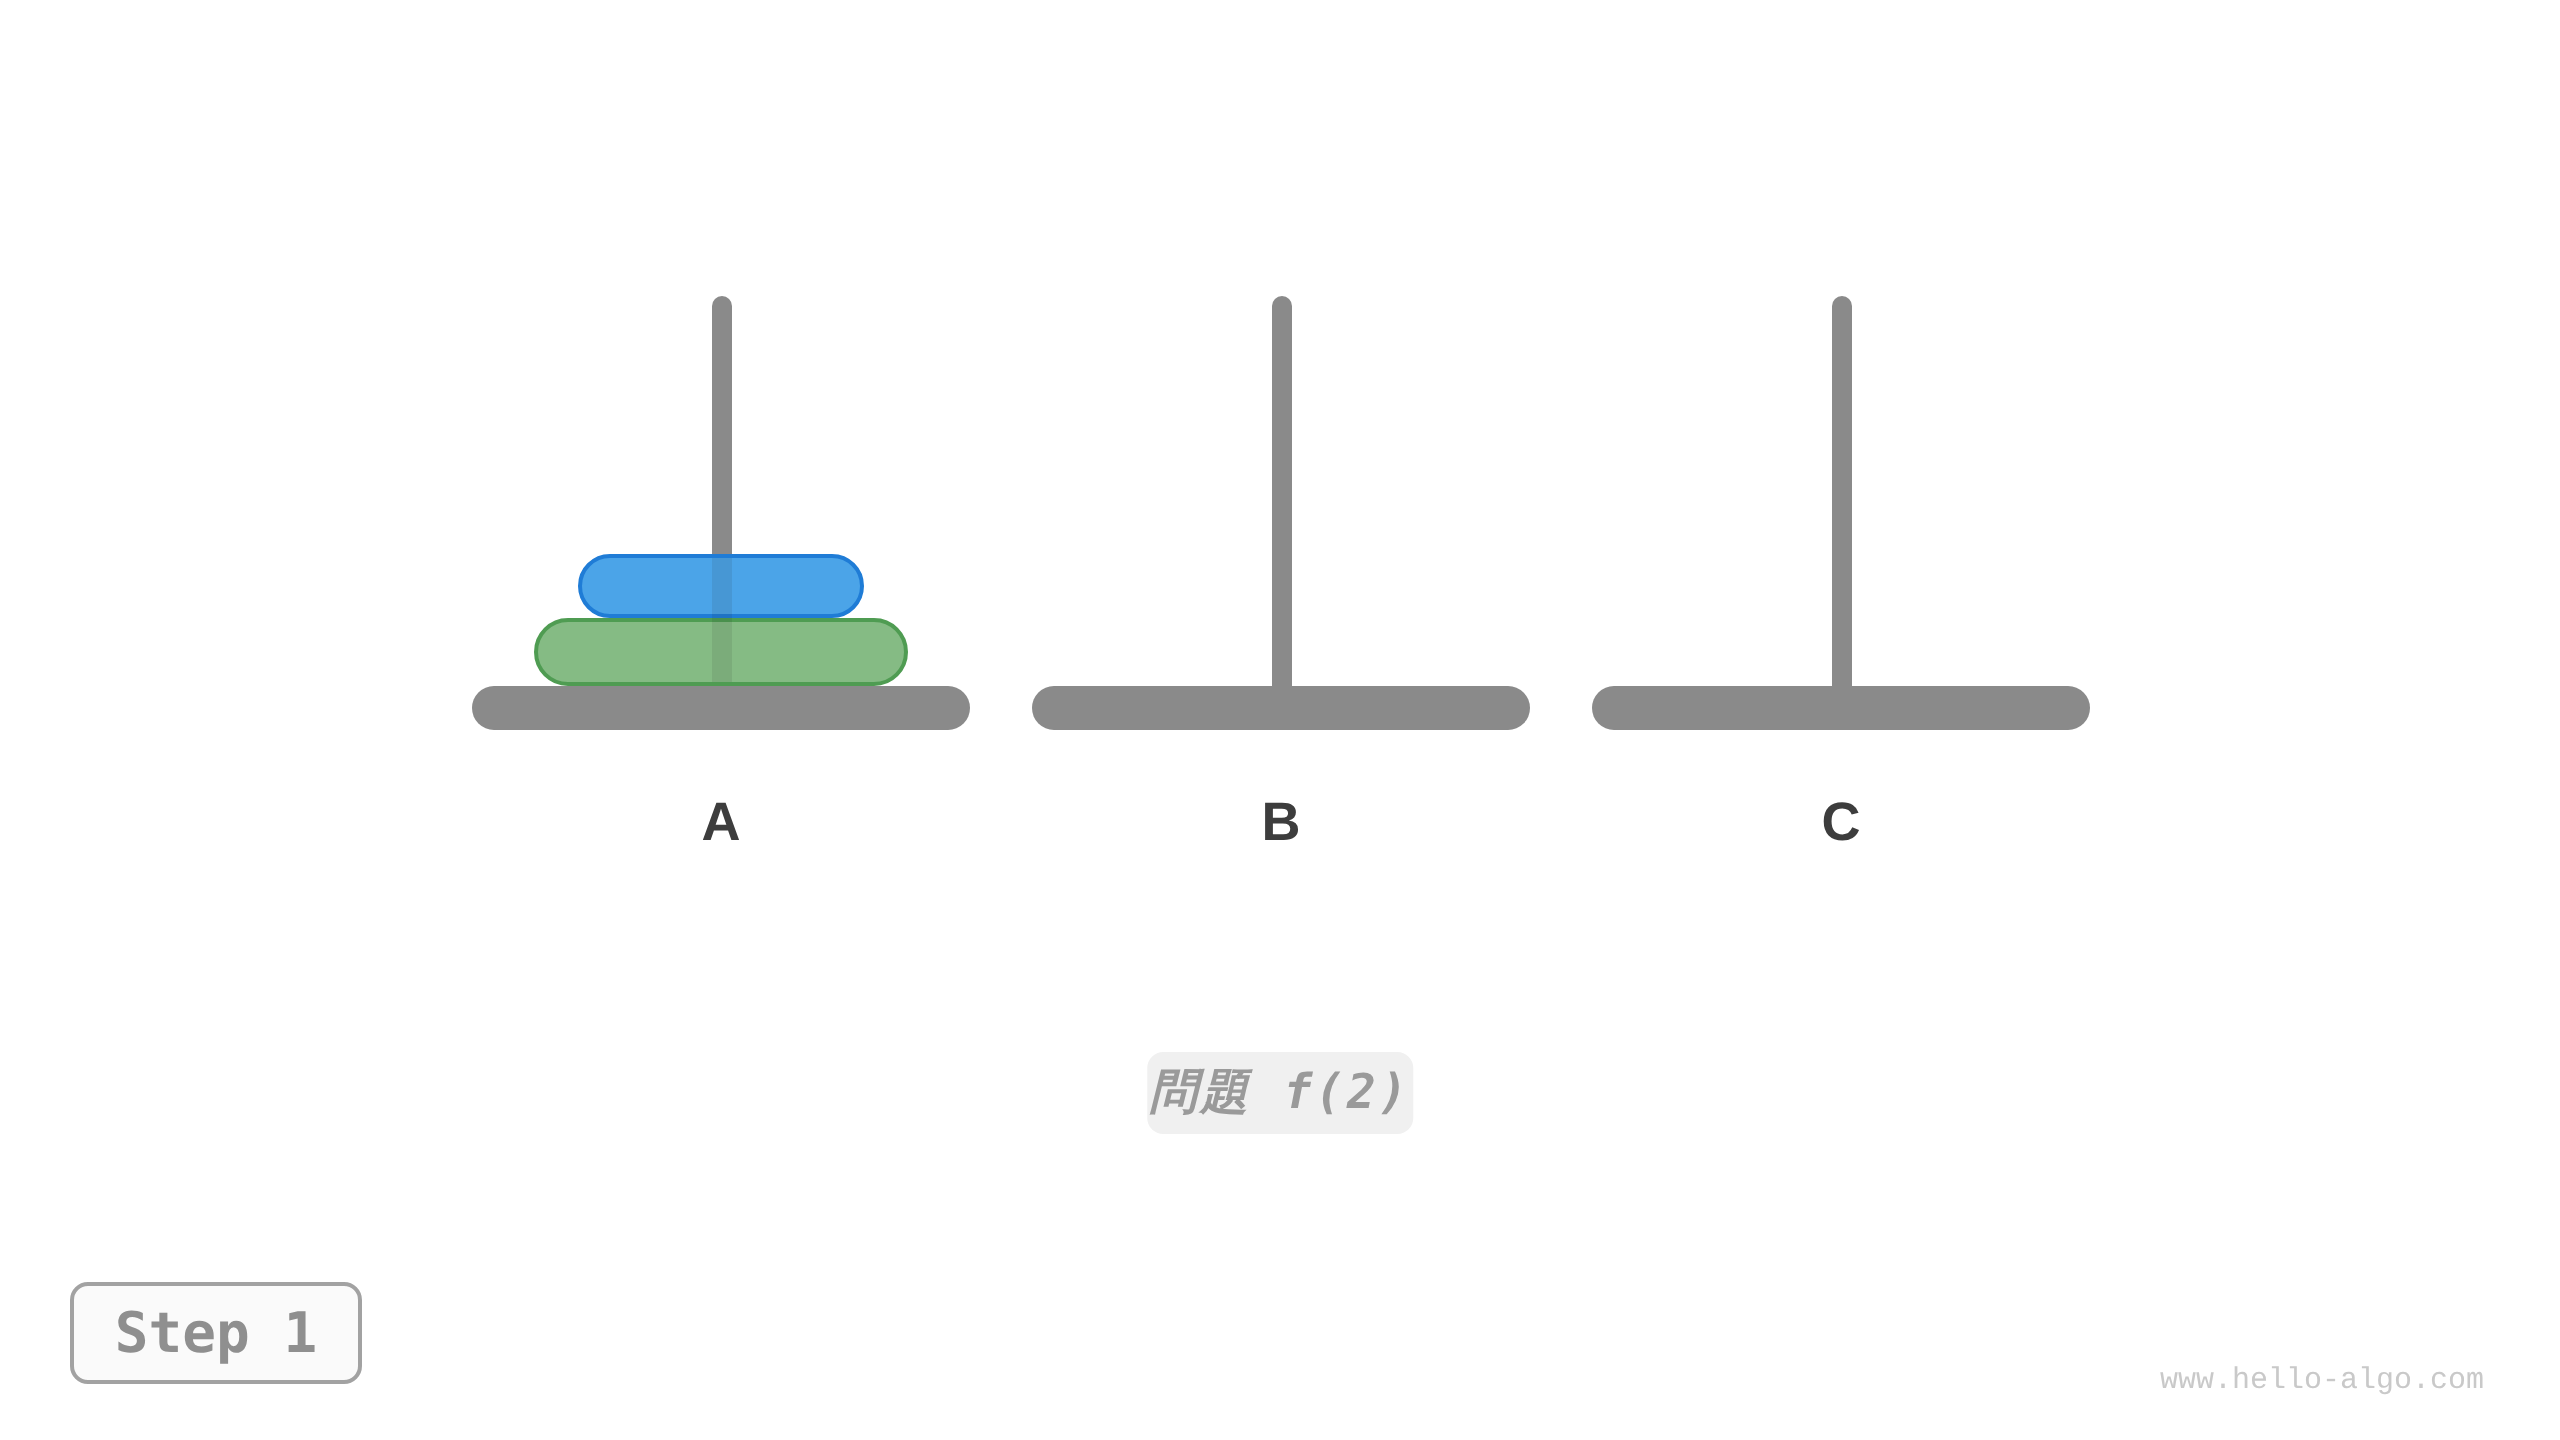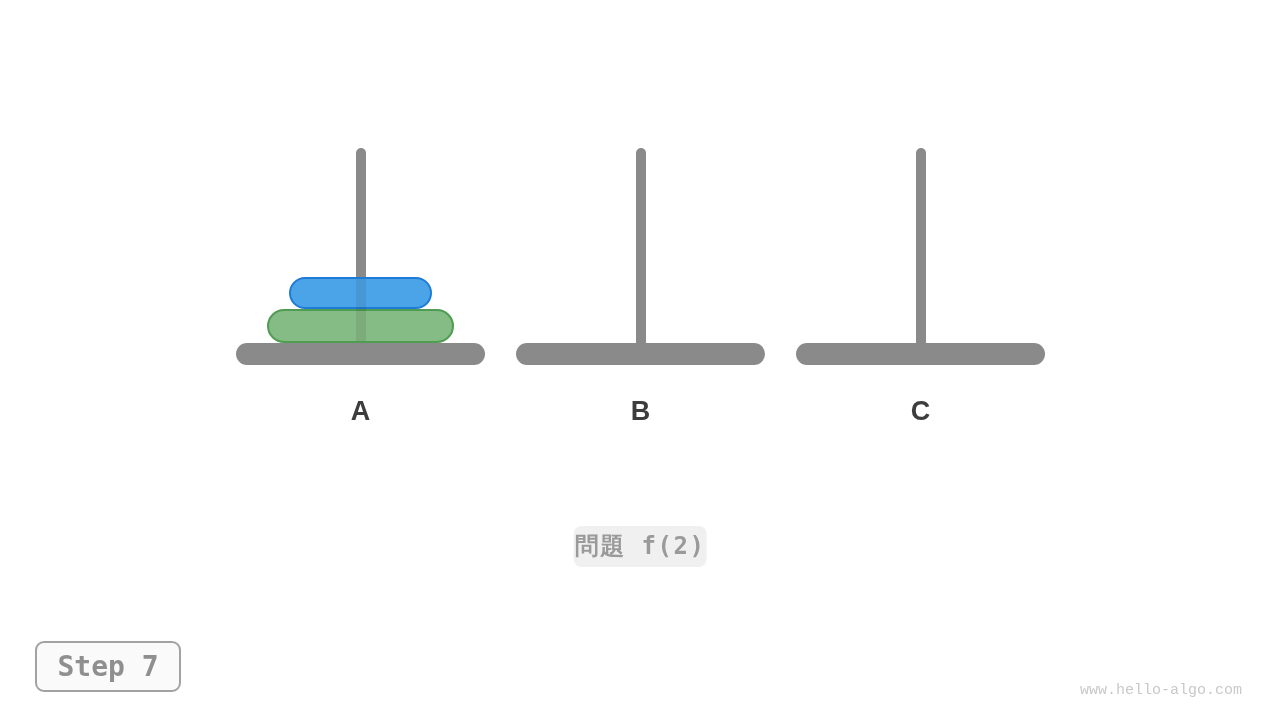--- a/index.html
+++ b/index.html
@@ -54,21 +54,21 @@
     letter-spacing: 0;
   }
 
   
   .problem-badge {
     position: absolute; top: 526px; left: 640px;
     transform: translateX(-50%);
     background: var(--badge-bg, #f0f0f0);
     border-radius: 8px;
     padding: 7px 1px;
-    display: flex; align-items: center; justify-content: center;
+    display: flex; align-items: center; justify-content: center; font-style: italic;
   }
   .problem-badge .badge-text {
     font-family: "DejaVu Sans Mono", "Liberation Mono", monospace;
     font-weight: bold; font-size: 24px; line-height: 27px;
     letter-spacing: 1.5px;
     color: var(--badge-text, #9a9a9a);
     white-space: nowrap;
   }
 
   
@@ -123,18 +123,18 @@
     <div class="base"></div>
     <div class="disk-stack"></div>
     <div class="peg-label">C</div>
   </div>
 
   <div class="problem-badge">
     <span class="badge-text">問題 f(2)</span>
   </div>
 
   <div class="step-badge">
-    <span class="step-text">Step 7</span>
+    <span class="step-text">Step 1</span>
   </div>
 
   <div class="watermark">www.hello-algo.com</div>
 
 </div>
 
 </body></html>

